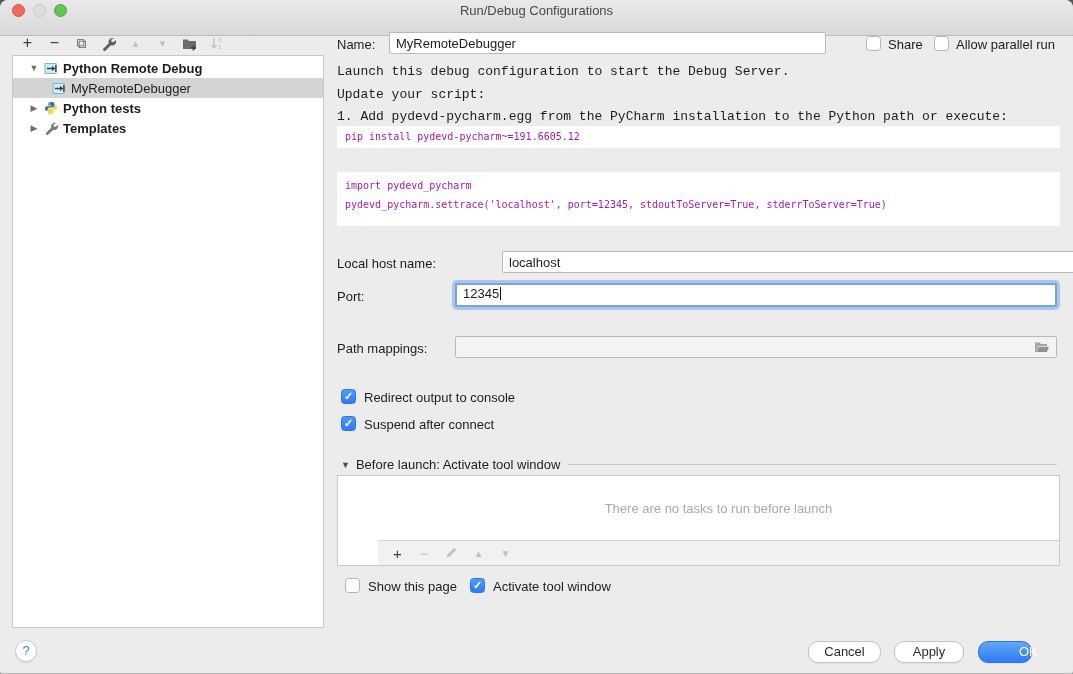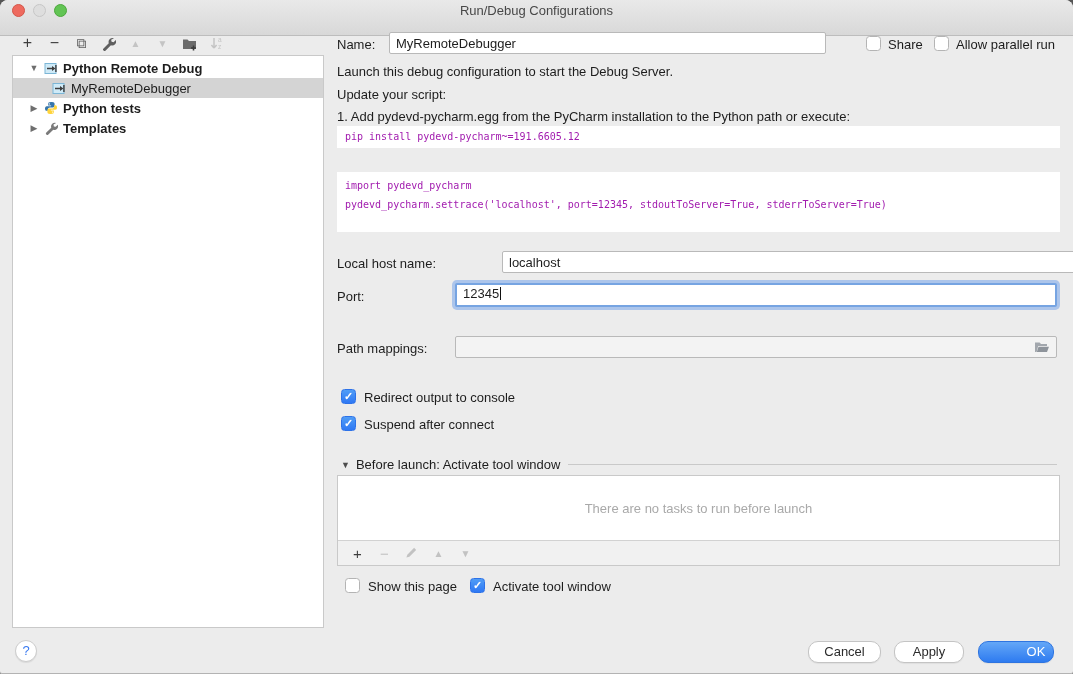--- a/index.html
+++ b/index.html
@@ -39,21 +39,21 @@
   .abs { position:absolute; }
   .label { color:#1d1d1d; }
   .field { background:#fff; border:1px solid #b9b9b9; border-radius:2px; height:22px;
     line-height:20px; padding:0 6px; font-size:13px; overflow:hidden; white-space:nowrap; }
   input.field { width:100%; font-family:"Liberation Sans",sans-serif; outline:none; color:#1d1d1d; }
   .field.disabled { background:#f3f3f3; }
   .field.focused { border:2px solid #76a4e2; box-shadow:0 0 0 3px rgba(120,165,235,.55);
     line-height:18px; border-radius:2px; }
   .caret-bar { display:inline-block; width:1px; height:13px; background:#111;
     vertical-align:-2px; margin-left:1px; }
-  .para { white-space:nowrap; }
+  .para { white-space:nowrap;font-family:Liberation Mono, monospace; }
   .codeblock { background:#fff; font-family:"DejaVu Sans Mono", monospace; font-size:10px;
     color:#a21caf; white-space:nowrap; overflow:hidden; }
   
   .cb { width:15px; height:15px; background:#fff; border:1px solid #b4b4b4; border-radius:3.5px;
     text-align:center; }
   .cb .check { display:none; }
   .cb.checked { background:linear-gradient(#509df6,#2f78f4); border-color:#2d72e8; }
   .cb.checked .check { display:block; color:#fff; font-size:11px; line-height:13px; font-weight:bold; }
   .cblabel { line-height:16px; }
   
@@ -169,21 +169,21 @@
   </div>
   <div class="abs cb" style="left:866px; top:36px;"></div>
   <div class="abs cblabel" style="left:888px; top:37px;">Share</div>
   <div class="abs cb" style="left:934px; top:36px;"></div>
   <div class="abs cblabel" style="left:956px; top:37px;">Allow parallel run</div>
 
   <div class="abs para" style="left:337px; top:64px;">Launch this debug configuration to start the Debug Server.</div>
   <div class="abs para" style="left:337px; top:87px;">Update your script:</div>
   <div class="abs para" style="left:337px; top:109px;">1. Add pydevd-pycharm.egg from the PyCharm installation to the Python path or execute:</div>
   <div class="abs codeblock" style="left:337px; top:126px; width:723px; height:22px; line-height:22px; padding:0 8px;">pip install pydevd-pycharm~=191.6605.12</div>
-  <div class="abs codeblock" style="left:337px; top:172px; width:723px; height:60px; padding:4px 8px; line-height:19px;">
+  <div class="abs codeblock" style="left:337px; top:172px; width:723px; height:54px; padding:4px 8px; line-height:19px;">
     <div>import pydevd_pycharm</div>
     <div>pydevd_pycharm.settrace('localhost', port=12345, stdoutToServer=True, stderrToServer=True)</div>
   </div>
 
   <div class="abs label" style="left:337px; top:256px;">Local host name:</div>
   <div class="abs" style="left:482px; top:251px; width:602px;padding-left:20px;">
     <input class="field" value="localhost" style="">
   </div>
   <div class="abs label" style="left:337px; top:289px;">Port:</div>
   <div class="abs field focused" style="left:455px; top:283px; width:602px; height:24px;"><span>12345</span><span class="caret-bar"></span></div>
@@ -206,21 +206,21 @@
   <div class="abs cb checked" style="left:341px; top:416px;">
       <span class="check">✓</span>
     </div>
   <div class="abs cblabel" style="left:364px; top:417px;">Suspend after connect</div>
 
   <div class="abs bl-header" style="left:341px; top:457px; width:716px;">
     <span class="bl-caret">▼</span>
     <span>Before launch: Activate tool window</span>
     <span class="bl-rule"></span>
   </div>
-  <div class="abs taskpanel" style="left:337px; top:475px; width:723px;">
+  <div class="abs taskpanel" style="left:337px; top:475px; width:723px;padding-left:40px;">
     <div class="tasklist">
       <span class="empty-text">There are no tasks to run before launch</span>
     </div>
     <div class="taskstrip">
       <span class="sbtn">+</span>
       <span class="sbtn dim">−</span>
       <span class="sbtn dim">
         <svg width="13" height="13" viewBox="0 0 14 14">
             <path fill="#c2c2c2" d="M1.5 12.5l1-3.2 7.3-7.3 2.2 2.2-7.3 7.3z"></path>
           </svg>
@@ -233,15 +233,15 @@
   <div class="abs cb" style="left:345px; top:578px;"></div>
   <div class="abs cblabel" style="left:368px; top:579px;">Show this page</div>
   <div class="abs cb checked" style="left:470px; top:578px;">
       <span class="check">✓</span>
     </div>
   <div class="abs cblabel" style="left:493px; top:579px;">Activate tool window</div>
 
   <div class="helpbtn"><span>?</span></div>
   <div class="btn" style="left:808px; width:73px;">Cancel</div>
   <div class="btn" style="left:894px; width:70px;">Apply</div>
-  <div class="btn primary" style="left:978px; width:76px;padding-left:40px;">OK</div>
+  <div class="btn primary" style="left:978px; width:54px;padding-left:40px;">OK</div>
 
 </div>
 
 </body></html>

